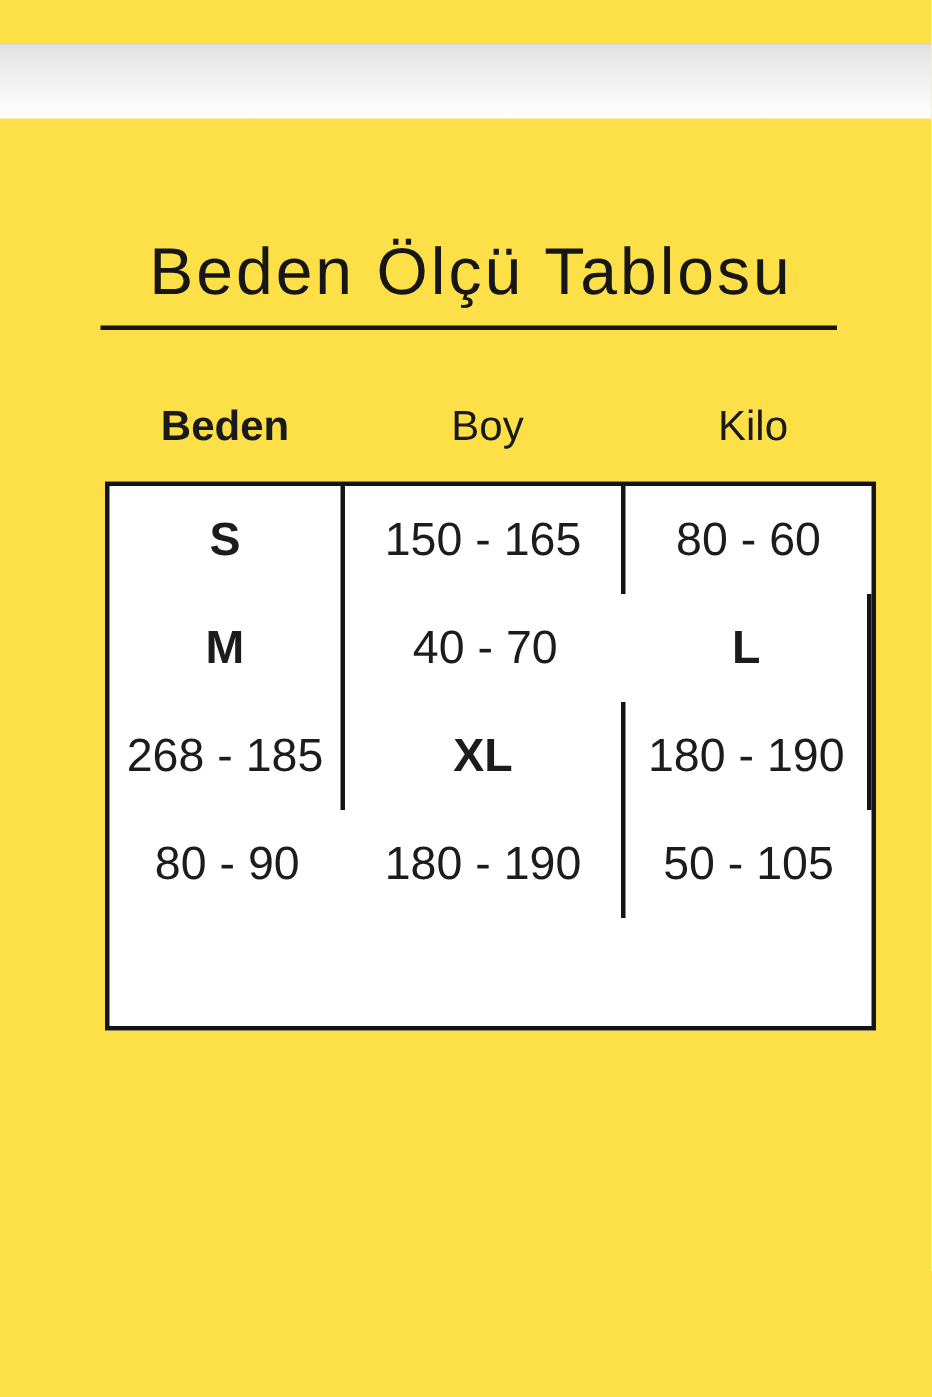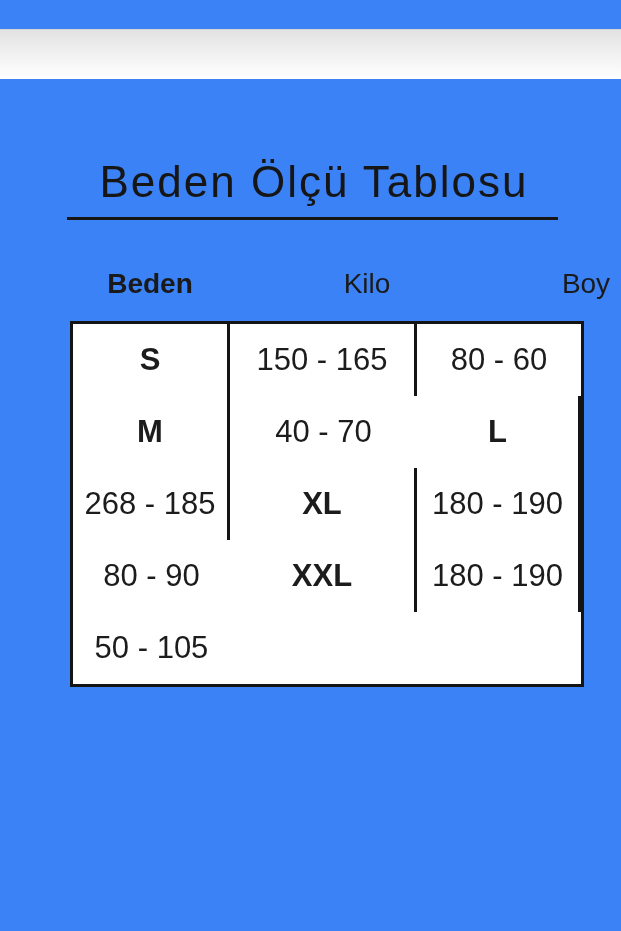--- a/index.html
+++ b/index.html
@@ -4,21 +4,21 @@
 <style>
   html, body {
     margin: 0;
     padding: 0;
     background: #ffffff;
   }
   .page {
     position: relative;
     width: 621px;
     height: 931px;
-    background: #3b82f6;
+    background: #fde047;
     overflow: hidden;
     font-family: "Liberation Sans", "DejaVu Sans", sans-serif;
     color: #1a1a1a;
   }
   
   .top-shade {
     position: absolute;
     left: 0;
     top: 29px;
     width: 100%;
@@ -49,21 +49,20 @@
     background: #161616;
   }
   .header-row {
     position: absolute;
     left: 70px;
     top: 263px;
     width: 514px;
     height: 42px;
     display: grid;
     grid-template-columns: 160px 190px 164px;
-    gap: 42px;
   }
   .hcell {
     display: flex;
     align-items: center;
     justify-content: center;
     font-size: 28px;
     color: #1a1a1a;
   }
   .hcell.bold {
     font-weight: 700;
@@ -100,38 +99,37 @@
 
 <div class="page">
 
   <div class="top-shade"></div>
 
   <h1 class="title">Beden Ölçü Tablosu</h1>
   <div class="title-underline"></div>
 
   <div class="header-row">
     <div class="hcell bold">Beden</div>
+    <div class="hcell">Boy</div>
     <div class="hcell">Kilo</div>
-    <div class="hcell">Boy</div>
   </div>
 
   <div class="size-table">
 
     <div class="cell size vline">S</div>
     <div class="cell vline">150 - 165</div>
     <div class="cell">80 - 60</div>
 
     <div class="cell size vline">M</div>
     <div class="cell">40 - 70</div>
 
     <div class="cell size vline">L</div>
     <div class="cell vline">268 - 185</div>
 
     <div class="cell size vline">XL</div>
     <div class="cell vline">180 - 190</div>
     <div class="cell">80 - 90</div>
 
-    <div class="cell size vline">XXL</div>
     <div class="cell vline">180 - 190</div>
     <div class="cell">50 - 105</div>
   </div>
 
 </div>
 
 </body></html>

